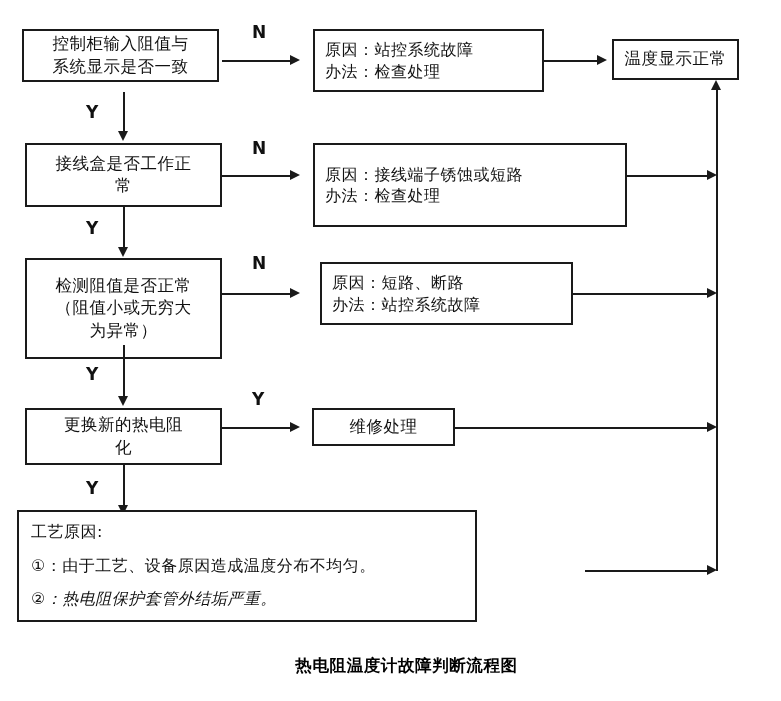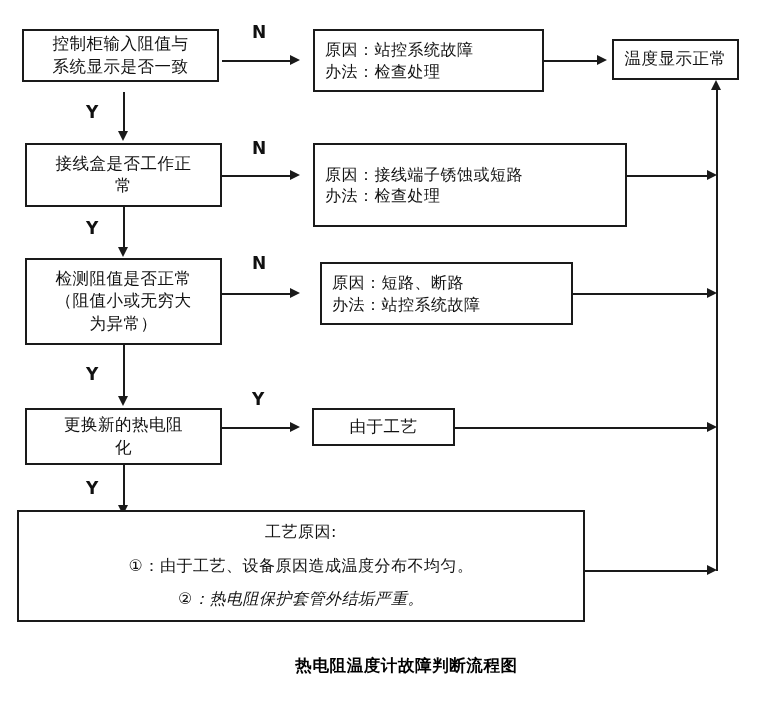--- a/index.html
+++ b/index.html
@@ -159,21 +159,21 @@
   <div class="box left-align" style="left:313px;top:143px;width:314px;height:84px;font-size:16px;">
     <div class="inner lines">
       <span class="ln">原因：接线端子锈蚀或短路</span>
       <span class="ln">办法：检查处理</span>
     </div>
   </div>
 
   <div class="hline" style="left:627px;top:175px;width:81px;"></div>
   <div class="arrow-r" style="left:707px;top:170px;"></div>
 
-  <div class="box" style="left:25px;top:258px;width:197px;height:87px;">
+  <div class="box" style="left:25px;top:258px;width:197px;height:101px;">
     <div class="inner lines">
       <span class="ln">检测阻值是否正常</span>
       <span class="ln">（阻值小或无穷大</span>
       <span class="ln">为异常）</span>
     </div>
   </div>
 
   <div class="hline" style="left:222px;top:293px;width:70px;"></div>
   <div class="arrow-r" style="left:290px;top:288px;"></div>
   <div class="edge-label" style="left:252px;top:255px;">N</div>
@@ -202,28 +202,28 @@
   <div class="hline" style="left:222px;top:427px;width:70px;"></div>
   <div class="arrow-r" style="left:290px;top:422px;"></div>
   <div class="edge-label" style="left:252px;top:391px;">Y</div>
 
   <div class="vline" style="left:123px;top:465px;height:42px;"></div>
   <div class="arrow-d" style="left:118px;top:505px;"></div>
   <div class="edge-label" style="left:86px;top:480px;">Y</div>
 
   <div class="box" style="left:312px;top:408px;width:143px;height:38px;">
     <div class="inner">
-      <span>由于工艺</span>
+      <span>维修处理</span>
     </div>
   </div>
 
   <div class="hline" style="left:455px;top:427px;width:253px;"></div>
   <div class="arrow-r" style="left:707px;top:422px;"></div>
 
-  <div class="box notes" style="left:17px;top:510px;width:568px;height:112px;text-align:center;">
+  <div class="box notes" style="left:17px;top:510px;width:460px;height:112px;">
     <div class="inner">
       <span class="note-line note-head">工艺原因:</span>
       <span class="note-line">①：由于工艺、设备原因造成温度分布不均匀。</span>
       <span class="note-line">②：热电阻保护套管外结垢严重。</span>
     </div>
   </div>
 
   <div class="hline" style="left:585px;top:570px;width:123px;"></div>
   <div class="arrow-r" style="left:707px;top:565px;"></div>
 

